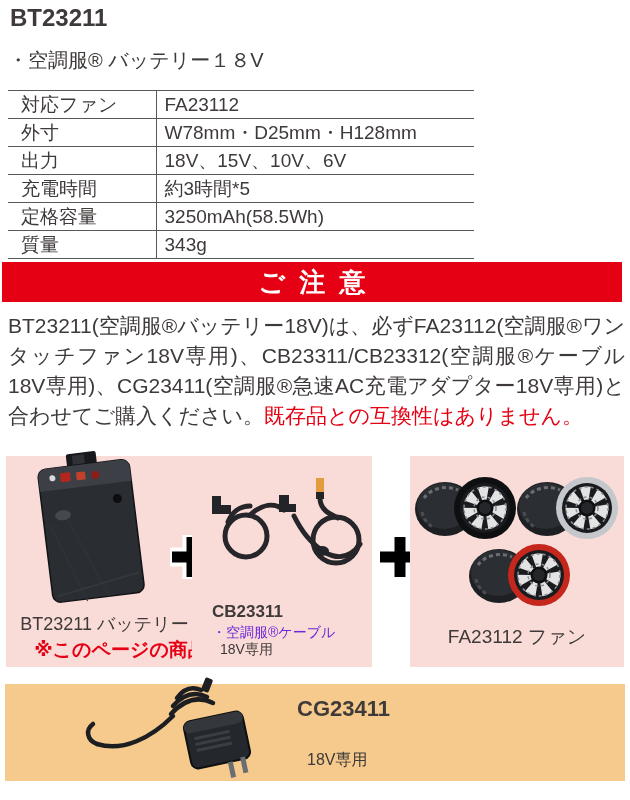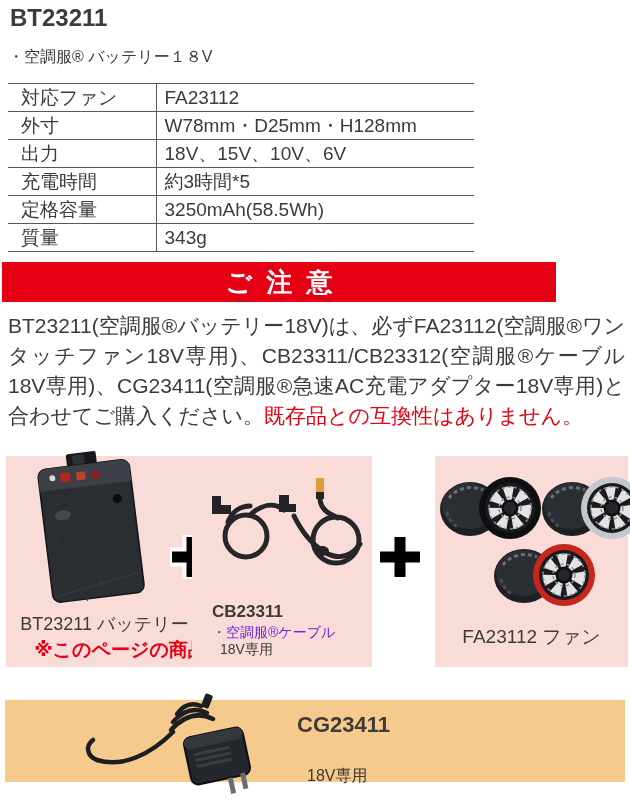--- a/index.html
+++ b/index.html
@@ -3,57 +3,57 @@
 <meta charset="utf-8">
 <style>
   * { margin:0; padding:0; box-sizing:border-box; }
   body { background:#fff; }
   .page {
     position:relative; width:630px; height:800px; overflow:hidden;
     background:#ffffff; color:#3e3a39;
     font-family:"Liberation Sans","DejaVu Sans",sans-serif;
   }
   .title { position:absolute; left:10px; top:4px; font-size:24px; font-weight:800; color:#3e3a39; }
-  .subtitle { position:absolute; left:8px; top:47px; font-size:16px; color:#3e3a39;text-align:right; }
+  .subtitle { position:absolute; left:8px; top:47px; font-size:20px; color:#3e3a39;text-align:right; }
 
-  .spec-table { position:absolute; left:8px; top:83px; width:466px; border-collapse:collapse; border-top:1.5px solid #595757; }
+  .spec-table { position:absolute; left:8px; top:90px; width:466px; border-collapse:collapse; border-top:1.5px solid #595757; }
   .spec-table td { height:28px; border-bottom:1.5px solid #595757; font-size:19px; color:#3e3a39; vertical-align:middle; }
   .spec-table td.label { width:148px; padding-left:13px; border-right:1.5px solid #595757; }
   .spec-table td.value { padding-left:8px; }
 
   .notice-banner {
-    position:absolute; left:2px; top:262px; width:554px; height:40px;
+    position:absolute; left:2px; top:262px; width:620px; height:40px;
     background:#e50013; color:#ffffff; display:flex; align-items:center; justify-content:center;
     font-size:26px; font-weight:bold; letter-spacing:0.55em; text-indent:0.55em;
   }
   .notice-body { position:absolute; left:8px; top:311px; width:617px; font-size:21px; line-height:30px; color:#3e3a39; text-align:justify; }
   .notice-body .warning { color:#e50013; }
 
   .card { position:absolute; top:456px; height:211px; background:#f9dbd7; }
   .card-battery { left:6px;  width:197px; }
   .card-cable   { left:192px; width:180px; }
-  .card-fan     { left:435px; width:193px; }
+  .card-fan     { left:410px; width:214px; }
 
   .battery-svg { position:absolute; left:13px; top:-6px; }
   .battery-caption { position:absolute; left:0; top:156px; width:100%; text-align:center; font-size:18px; color:#3e3a39; }
   .battery-note { position:absolute; left:16px; top:181px; width:100%; text-align:center; font-size:19px; font-weight:bold; color:#e50013; }
 
   .cable-svg { position:absolute; left:6px; top:14px; }
   .cable-code  { position:absolute; left:20px; top:146px; font-size:17px; font-weight:bold; color:#3e3a39; }
   .cable-desc1 { position:absolute; left:20px; top:168px; font-size:14px; color:#6d28d9; }
   .cable-desc2 { position:absolute; left:28px; top:185px; font-size:14px; color:#3e3a39; }
 
   .fans-svg { position:absolute; left:4px; top:4px; }
   .fan-caption { position:absolute; left:0; top:168px; width:100%; text-align:center; font-size:19px; color:#3e3a39; }
 
   .plus { position:absolute; top:529px; width:56px; height:56px; }
   .plus-1 { left:164px; }
   .plus-2 { left:372px; }
 
-  .adapter-box { position:absolute; left:5px; top:700px; width:620px; height:82px; background:#f6ca8d; }
+  .adapter-box { position:absolute; left:5px; top:684px; width:620px; height:97px; background:#f6ca8d; }
   .adapter-svg { position:absolute; left:52px; top:-12px; }
   .adapter-code  { position:absolute; left:292px; top:12px; font-size:22px; font-weight:bold; color:#3e3a39; }
   .adapter-desc1 { position:absolute; left:292px; top:44px; font-size:16px; color:#3e3a39; }
   .adapter-desc2 { position:absolute; left:302px; top:66px; font-size:16px; color:#3e3a39; }
 </style>
 </head>
 <body>
 
 <div class="page">
 

